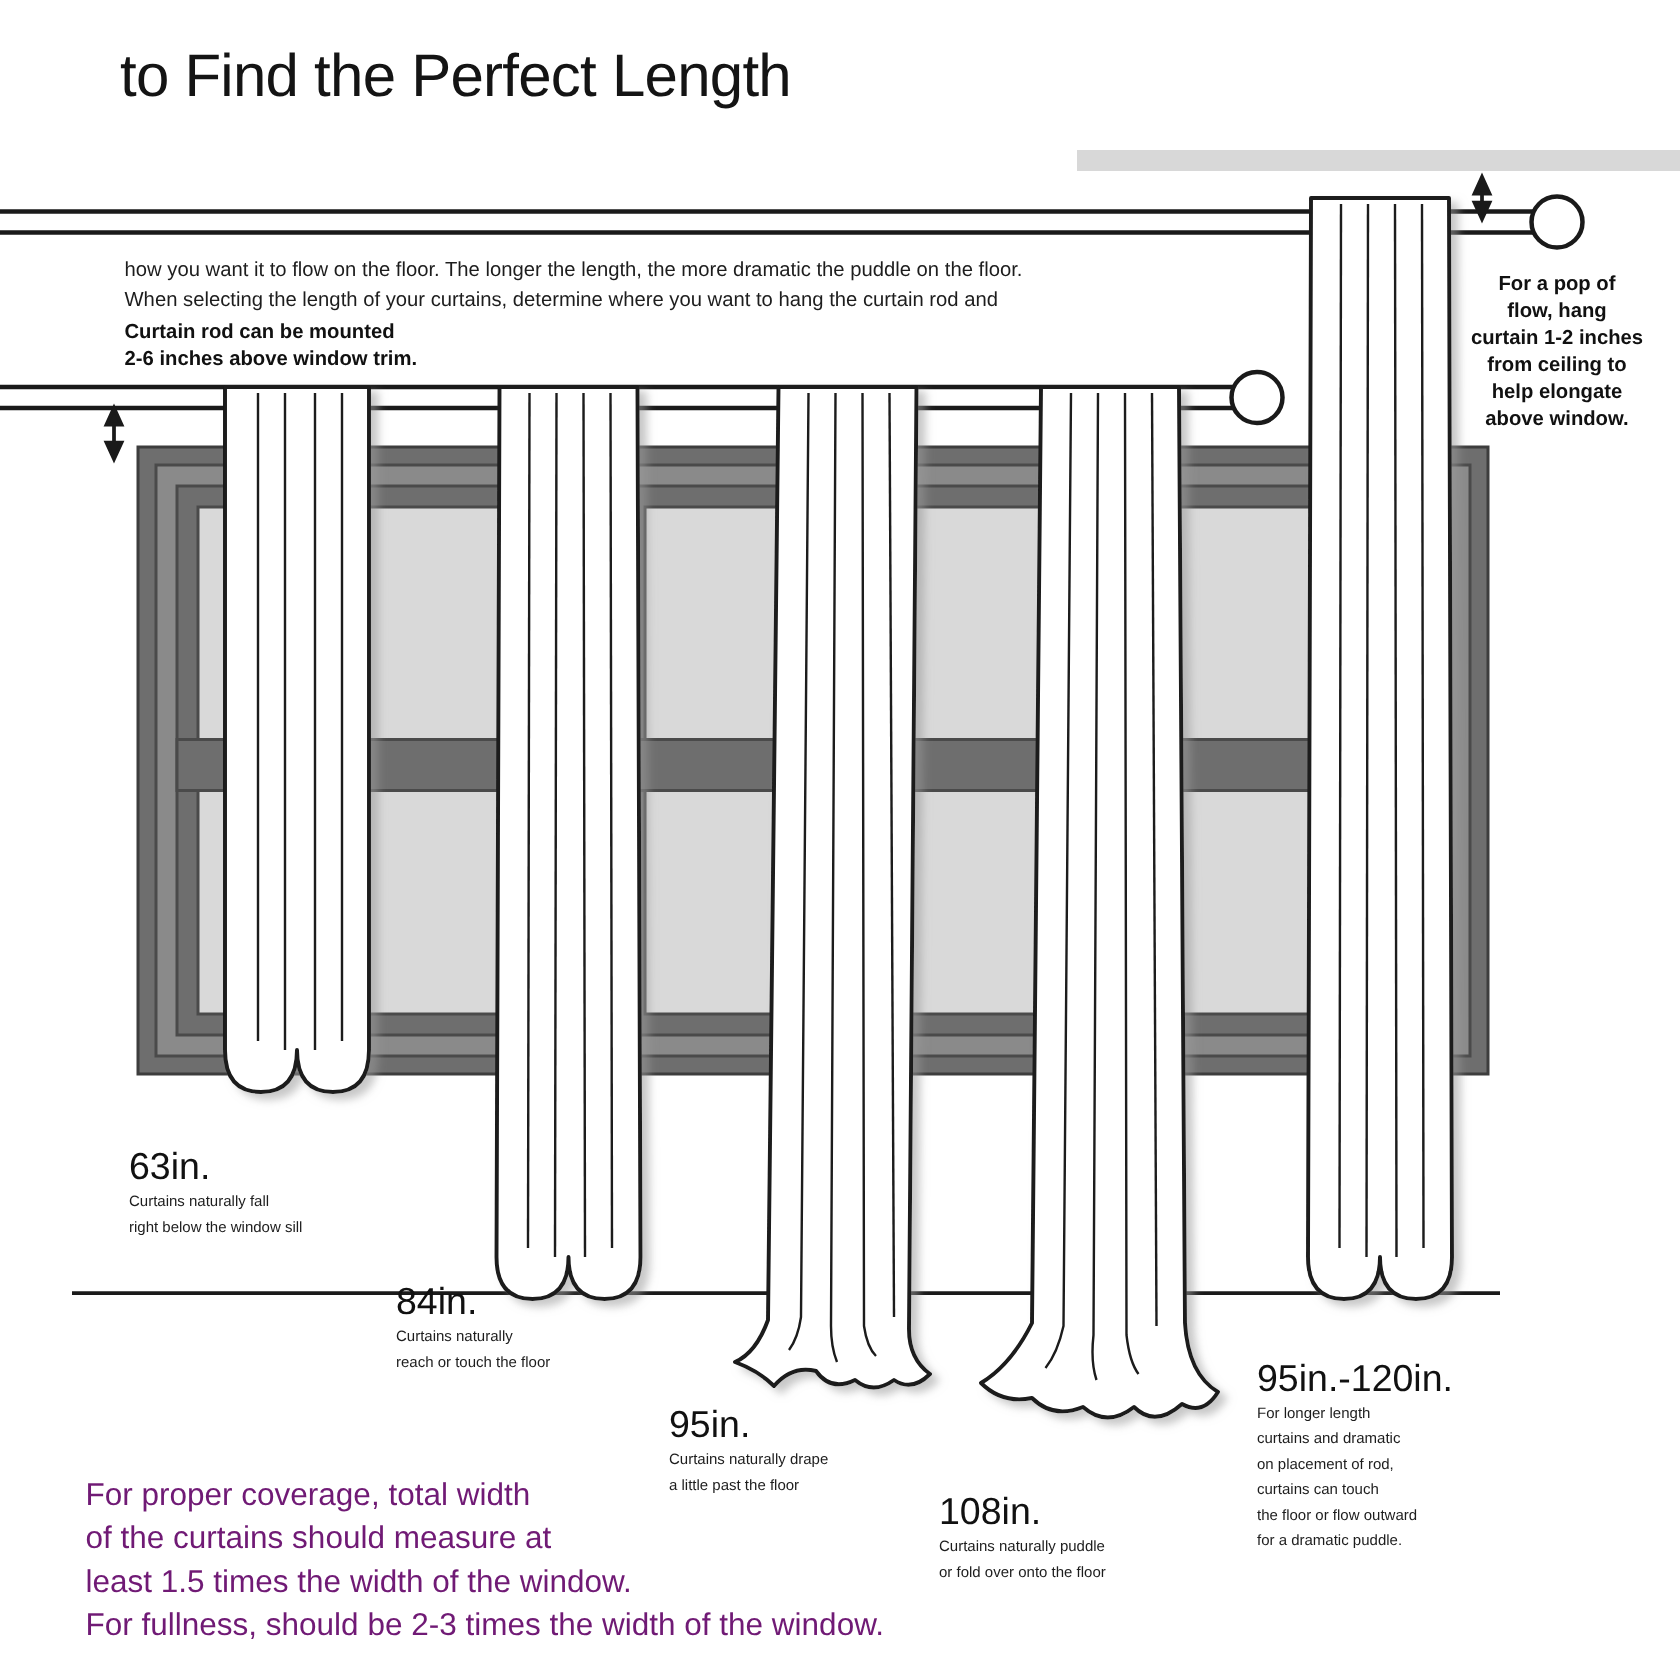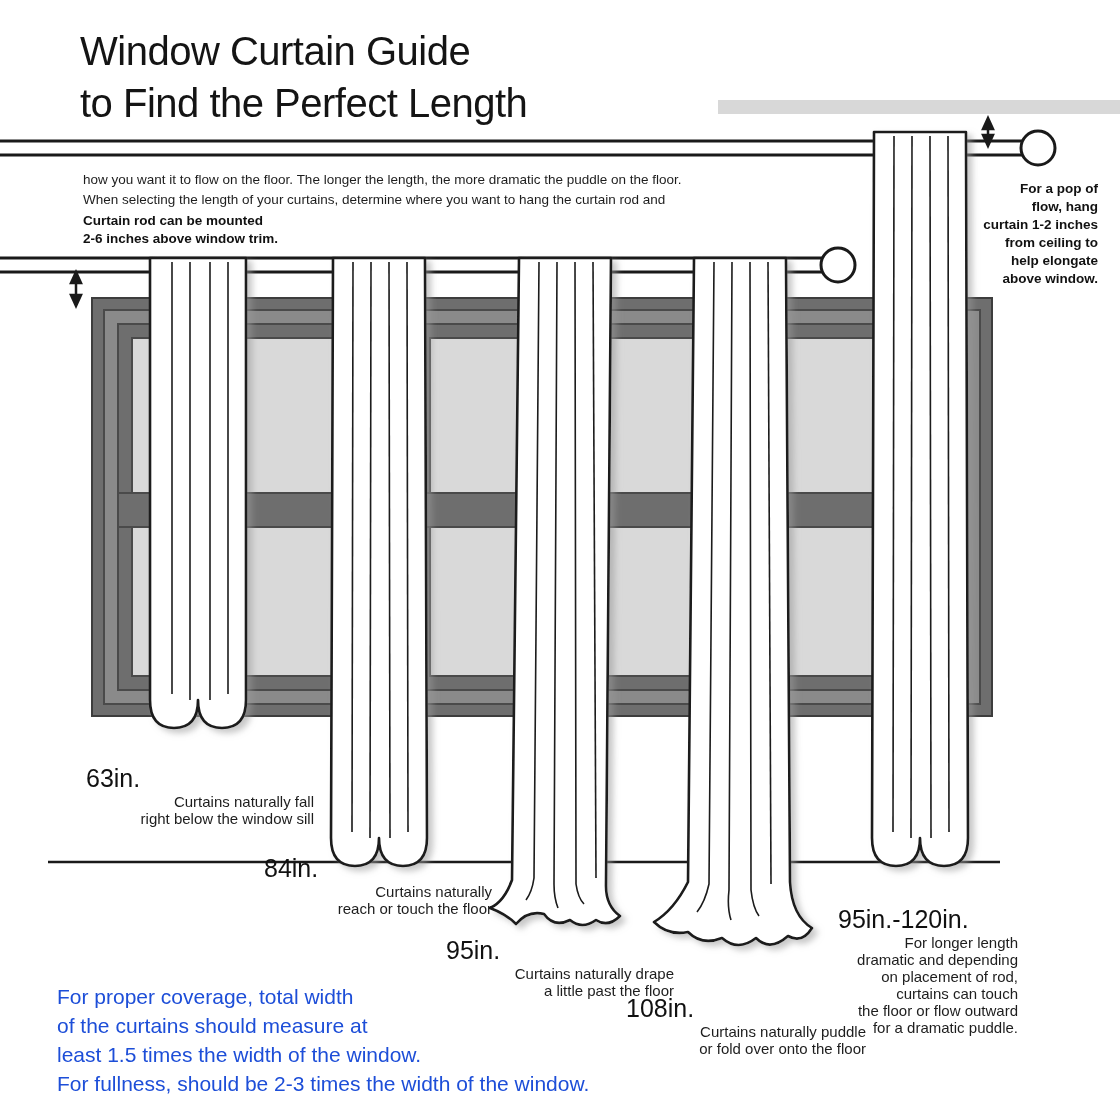--- a/index.html
+++ b/index.html
@@ -15,23 +15,23 @@
   svg.layer{position:absolute;left:0;top:0;width:1120px;height:1120px;}
 
   .txt{position:absolute;}
   .title{
     font-size:40px;line-height:52px;font-weight:400;color:#141414;
     letter-spacing:-0.5px;
   }
   .intro{font-size:13.5px;line-height:20px;color:#1d1d1d;}
   .bold-note{font-size:13.5px;line-height:18px;font-weight:bold;color:#111;}
   .len{font-size:25px;color:#111;}
-  .len-sub{font-size:15px;line-height:17px;color:#1d1d1d;text-align:right;}
+  .len-sub{font-size:10px;line-height:17px;color:#1d1d1d;text-align:left;}
   .side-note{font-size:13.5px;line-height:18px;font-weight:bold;color:#111;text-align:center;}
-  .footer{font-size:21px;line-height:29px;color:#1d4ed8;}
+  .footer{font-size:21px;line-height:29px;color:#701a75;}
 </style>
 </head>
 <body>
 
 <div id="stage">
 
   <svg class="layer" viewBox="0 0 1120 1120">
     <defs>
       <filter id="softshadow" x="-30%" y="-30%" width="170%" height="170%">
         <feDropShadow dx="5" dy="4" stdDeviation="3" flood-color="#9a9a9a" flood-opacity="0.55"></feDropShadow>
@@ -120,35 +120,34 @@
     <g filter="url(#softshadow)">
       <path d="M874,132 L872,838 q0,28 24,28 q24,0 24,-28 q0,28 24,28 q24,0 24,-28 L966,132 Z" fill="#ffffff" stroke="#1a1a1a" stroke-width="2.6" stroke-linejoin="round"></path>
       <path d="M894,136 L893,832" fill="none" stroke="#1a1a1a" stroke-width="1.6"></path>
       <path d="M912,136 L911,838" fill="none" stroke="#1a1a1a" stroke-width="1.6"></path>
       <path d="M930,136 L931,838" fill="none" stroke="#1a1a1a" stroke-width="1.6"></path>
       <path d="M948,136 L949,832" fill="none" stroke="#1a1a1a" stroke-width="1.6"></path>
     </g>
   </svg>
 
   <div class="txt title" style="left:80px;top:25px;width:640px;">
-    <div>Window Curtain Guide</div>
     <div>to Find the Perfect Length</div>
   </div>
 
   <div class="txt intro" style="left:83px;top:170px;width:700px;">
     <div>how you want it to flow on the floor. The longer the length, the more dramatic the puddle on the floor.</div>
     <div>When selecting the length of your curtains, determine where you want to hang the curtain rod and</div>
   </div>
 
   <div class="txt bold-note" style="left:83px;top:212px;width:320px;">
     <div>Curtain rod can be mounted</div>
     <div>2-6 inches above window trim.</div>
   </div>
 
-  <div class="txt side-note" style="left:978px;top:180px;width:120px;text-align:right;">
+  <div class="txt side-note" style="left:978px;top:180px;width:120px;text-align:center;">
     <div>For a pop of</div>
     <div>flow, hang</div>
     <div>curtain 1-2 inches</div>
     <div>from ceiling to</div>
     <div>help elongate</div>
     <div>above window.</div>
   </div>
 
   <div class="txt" style="left:86px;top:764px;width:228px;">
     <div class="len">63in.</div>
@@ -179,21 +178,21 @@
     <div class="len-sub">
       <div>Curtains naturally puddle</div>
       <div>or fold over onto the floor</div>
     </div>
   </div>
 
   <div class="txt" style="left:838px;top:895px;width:180px;margin-top:10px;">
     <div class="len">95in.-120in.</div>
     <div class="len-sub">
       <div>For longer length</div>
-      <div>dramatic and depending</div>
+      <div>curtains and dramatic</div>
       <div>on placement of rod,</div>
       <div>curtains can touch</div>
       <div>the floor or flow outward</div>
       <div>for a dramatic puddle.</div>
     </div>
   </div>
 
   <div class="txt footer" style="left:57px;top:982px;width:680px;">
     <div>For proper coverage, total width</div>
     <div>of the curtains should measure at</div>

